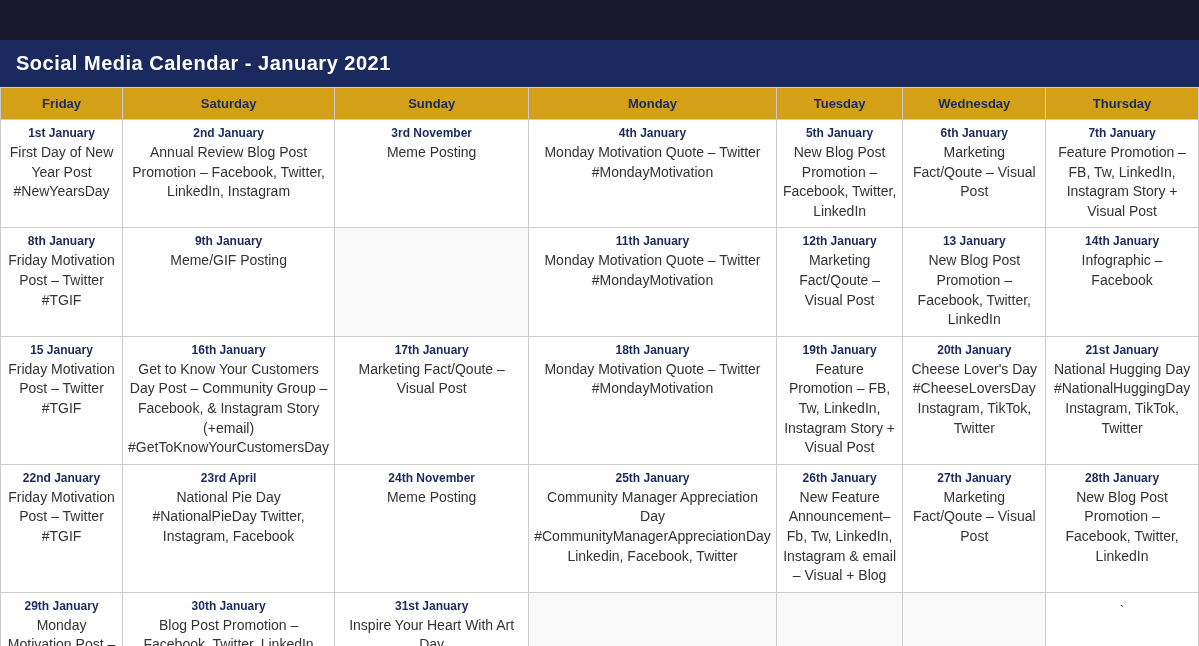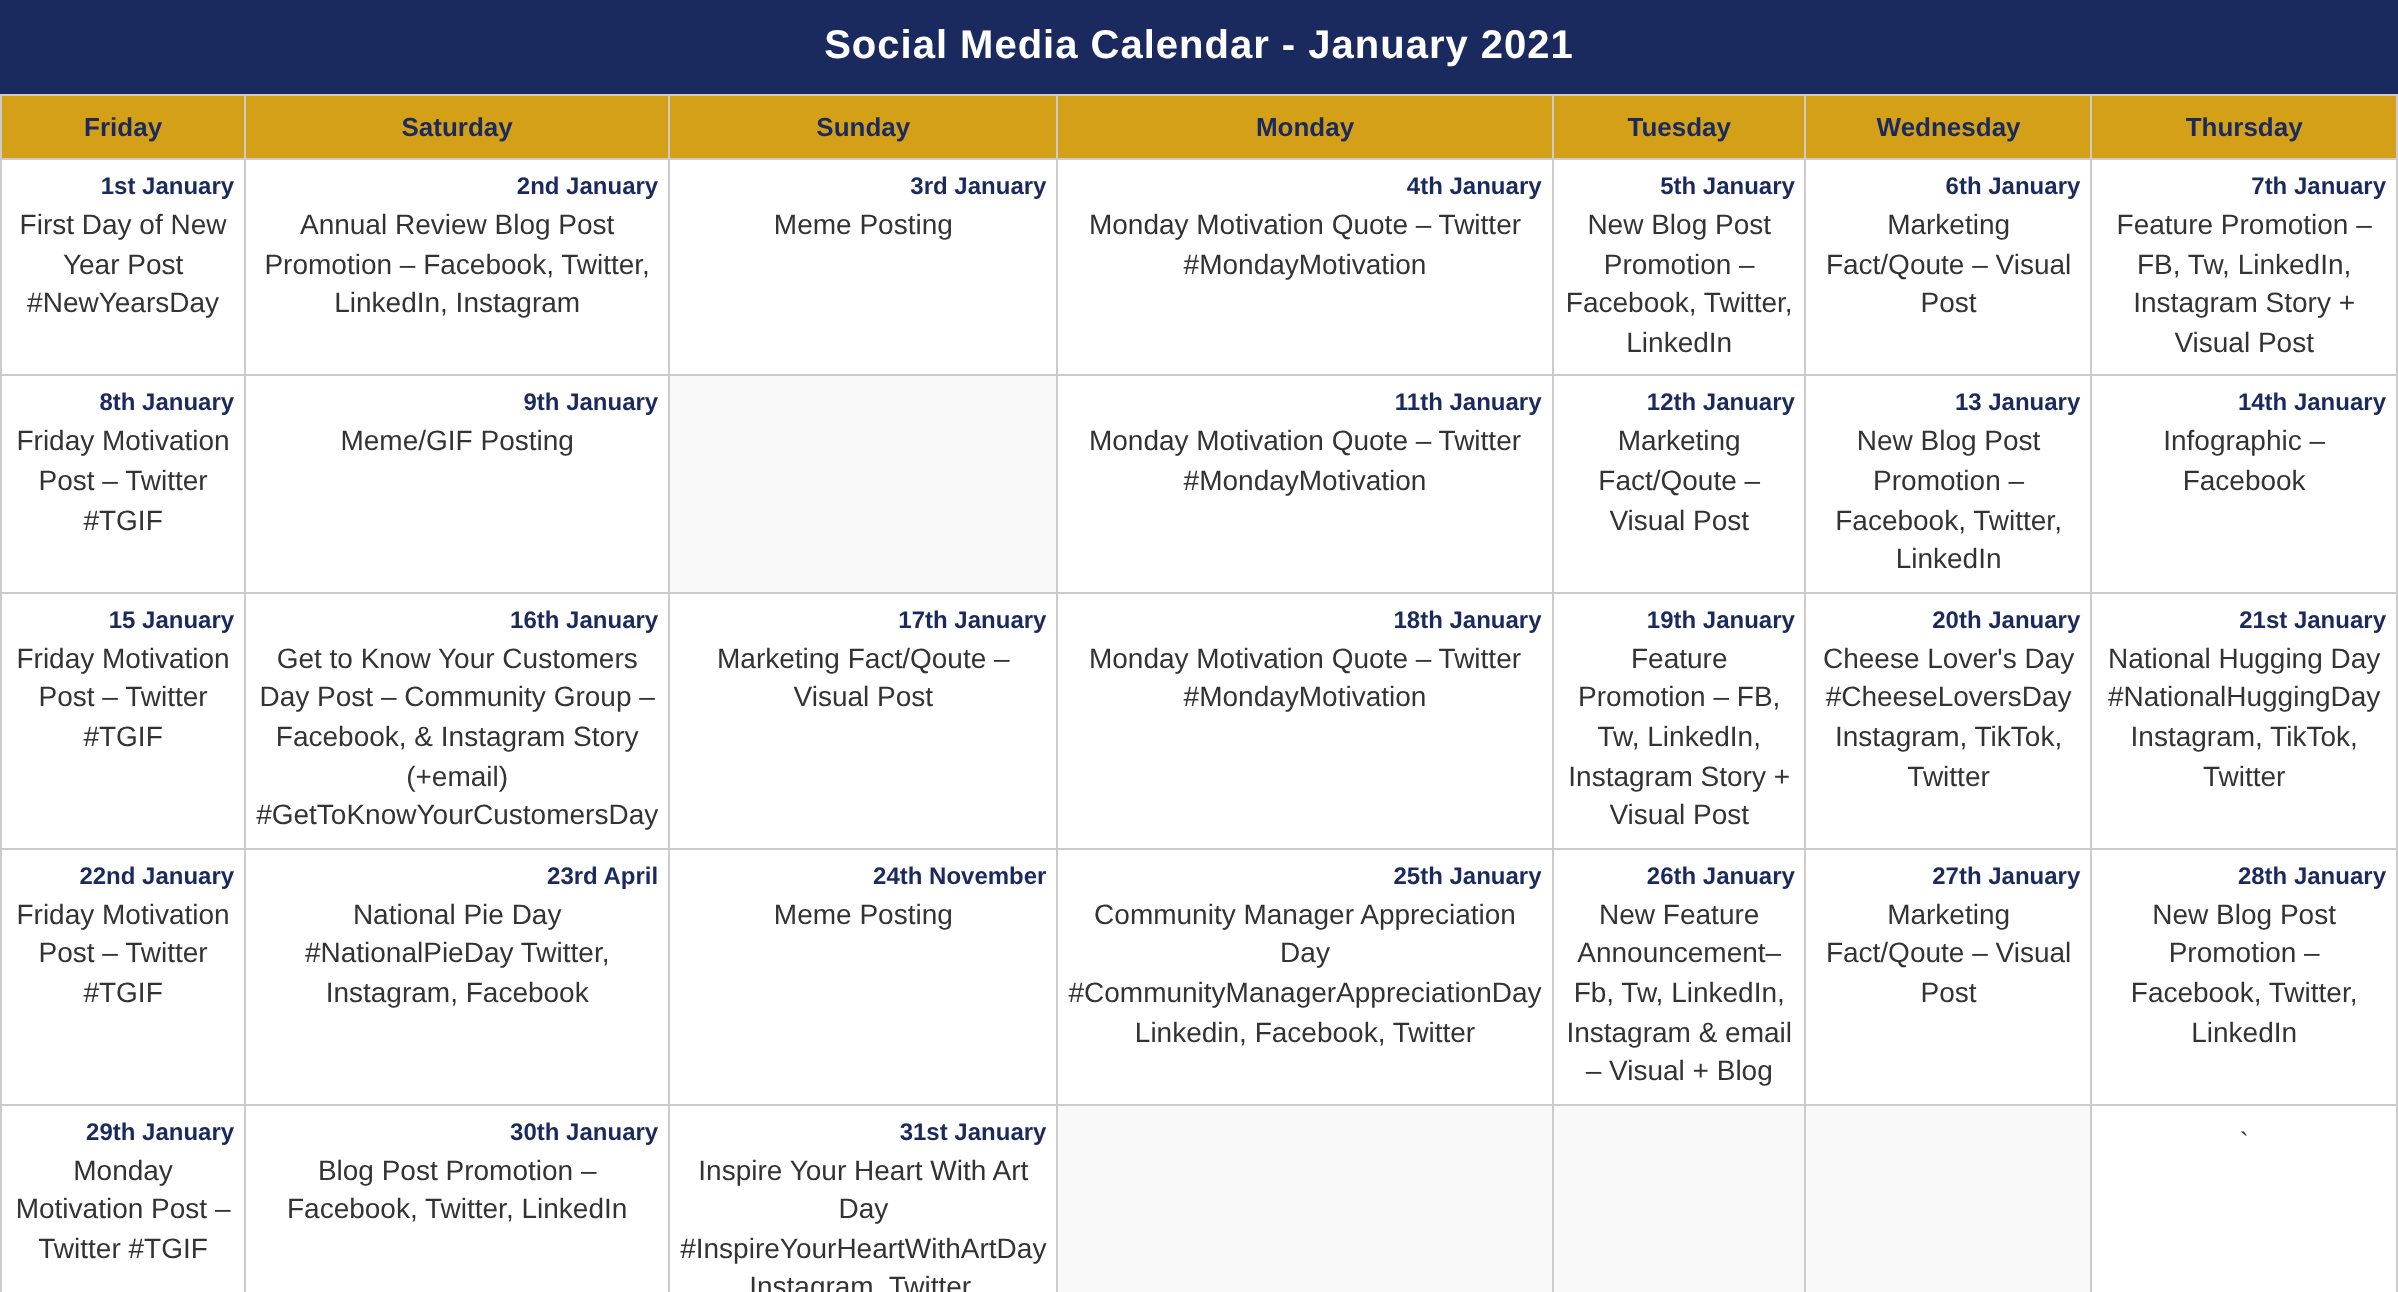--- a/index.html
+++ b/index.html
@@ -5,25 +5,25 @@
     * { box-sizing: border-box; margin: 0; padding: 0; }
     body {
       font-family: Arial, sans-serif;
       background: #1a1a2e;
       width: 1199px;
       min-height: 646px;
     }
     .header {
       background: #1a2a5e;
       color: #ffffff;
-      text-align: center;
       padding: 12px 16px;
       font-size: 20px;
       font-weight: bold;
       letter-spacing: 0.5px;
+      margin-top: 40px;
     }
     .calendar {
       width: 100%;
       border-collapse: collapse;
       background: #ffffff;
     }
     .calendar thead tr th {
       background: #d4a017;
       color: #1a2a5e;
       font-weight: bold;
@@ -40,21 +40,21 @@
       color: #333333;
       min-height: 100px;
       width: calc(100% / 7);
     }
     .cell-date {
       font-weight: bold;
       font-size: 12px;
       color: #1a2a5e;
       display: block;
       margin-bottom: 3px;
-      text-align: right;
+      text-align: center;
     }
     .cell-content {
       text-align: center;
       font-size: 14px;
       line-height: 1.4;
     }
     .empty-cell {
       background: #f9f9f9;
     }
     tbody tr td {
@@ -83,21 +83,21 @@
         <td>
           <span class="cell-date">1st January</span>
           <div class="cell-content">First Day of New Year Post
 #NewYearsDay</div>
         </td>
         <td>
           <span class="cell-date">2nd January</span>
           <div class="cell-content">Annual Review Blog Post Promotion – Facebook, Twitter, LinkedIn, Instagram</div>
         </td>
         <td>
-          <span class="cell-date">3rd January</span>
+          <span class="cell-date">3rd November</span>
           <div class="cell-content">Meme Posting</div>
         </td>
         <td>
           <span class="cell-date">4th January</span>
           <div class="cell-content">Monday Motivation Quote – Twitter
 #MondayMotivation</div>
         </td>
         <td>
           <span class="cell-date">5th January</span>
           <div class="cell-content">New Blog Post Promotion – Facebook, Twitter, LinkedIn</div>

